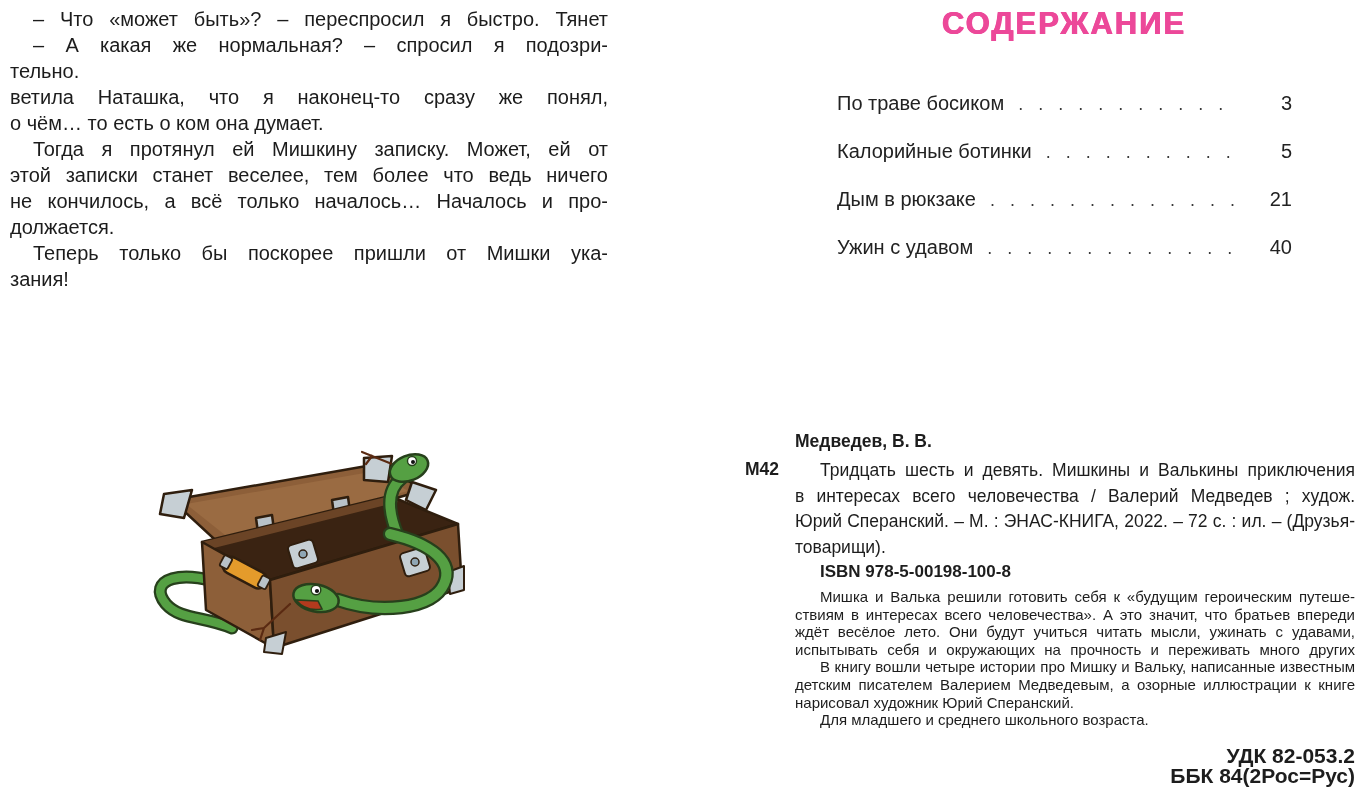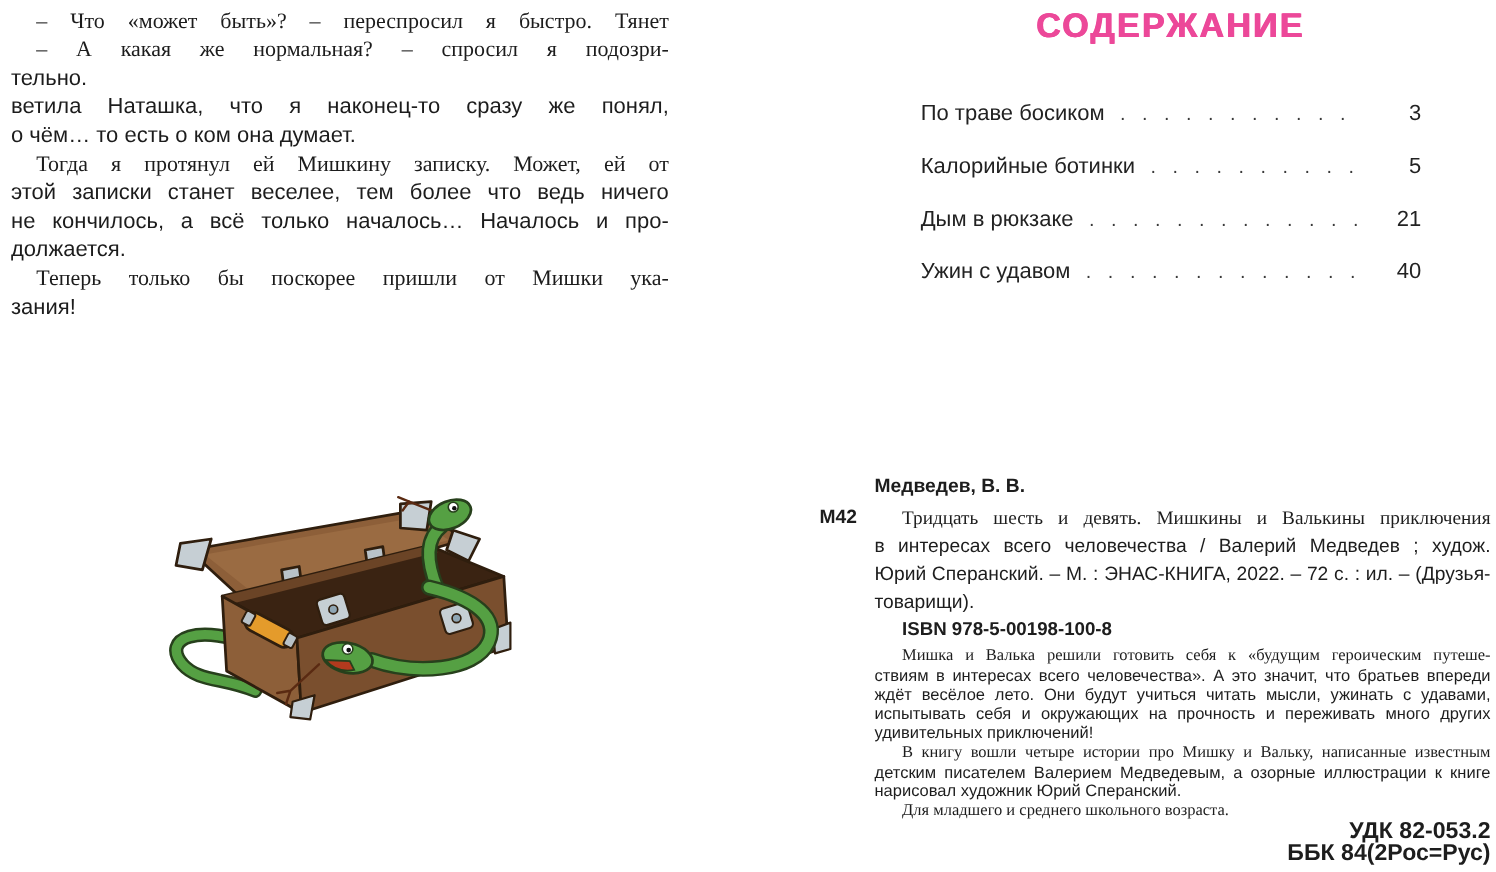--- a/index.html
+++ b/index.html
@@ -5,21 +5,21 @@
   html,body { margin:0; padding:0; }
   body {
     width:1360px; height:793px; position:relative; overflow:hidden;
     background:#ffffff; font-family:"Liberation Sans", sans-serif;
     color:#1d1d1d;
   }
   
   .para { margin:0; }
   .tline { text-align:justify; text-align-last:justify; white-space:normal; }
   .tline.last { text-align:left; text-align-last:left; }
-  .tline.indent { text-indent:23px;font-family:Liberation Serif, serif; }
+  .tline.indent { text-indent:23px; }
 
   
   .left-page-text {
     position:absolute; left:10px; top:6px; width:598px;
     font-size:20px; line-height:26px; color:#1c1c1c;
     font-weight:500;
   }
 
   
   .illustration { position:absolute; left:140px; top:438px; width:360px; height:230px; }
@@ -176,21 +176,20 @@
   </div>
 
 <div class="bib-isbn">ISBN 978-5-00198-100-8</div>
 
 <div class="annotation">
     <div class="para">
       <div class="tline indent">Мишка и Валька решили готовить себя к «будущим героическим путеше-</div>
       <div class="tline">ствиям в интересах всего человечества». А это значит, что братьев впереди</div>
       <div class="tline">ждёт весёлое лето. Они будут учиться читать мысли, ужинать с удавами,</div>
       <div class="tline">испытывать себя и окружающих на прочность и переживать много других</div>
-      <div class="tline last">удивительных приключений!</div>
     </div>
     <div class="para">
       <div class="tline indent">В книгу вошли четыре истории про Мишку и Вальку, написанные известным</div>
       <div class="tline">детским писателем Валерием Медведевым, а озорные иллюстрации к книге</div>
       <div class="tline last">нарисовал художник Юрий Сперанский.</div>
     </div>
     <div class="para">
       <div class="tline last indent">Для младшего и среднего школьного возраста.</div>
     </div>
   </div>

